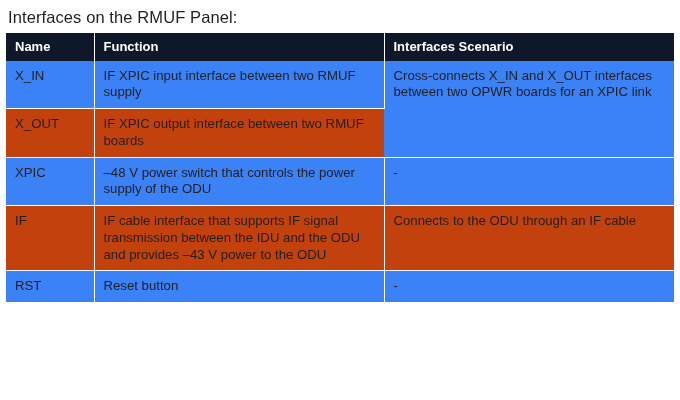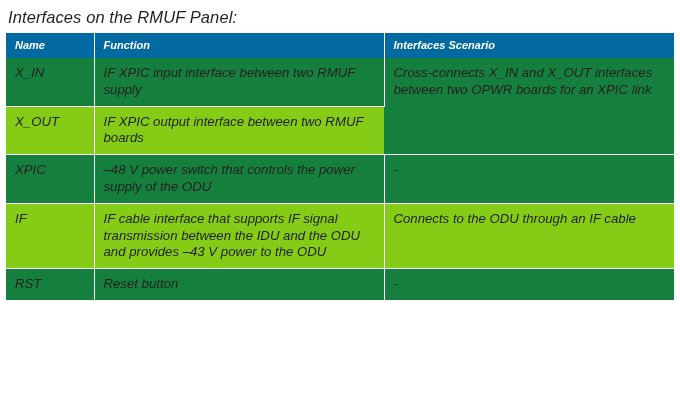--- a/index.html
+++ b/index.html
@@ -13,62 +13,61 @@
     font-family: "Liberation Sans", sans-serif;
     color: #231f20;
     overflow: hidden;
   }
   .page {
     width: 652px;
     height: 400px;
     position: relative;
     box-sizing: border-box;
     padding: 6px 6px 8px 6px;
-    font-style: italic;
   }
   .caption {
     font-size: 16.5px;
     color: #231f20;
     padding: 2px 0 6px 2px;
     letter-spacing: 0.1px;
   }
   table.iface {
     width: 668px;
     border-collapse: collapse;
     table-layout: fixed;
     font-size: 13.2px;
   }
   table.iface col.c-name { width: 88px; }
   table.iface col.c-func { width: 290px; }
   table.iface col.c-app  { width: 290px; }
 
   table.iface thead th {
-    background: #0369a1;
+    background: #0f172a;
     color: #ffffff;
     font-weight: bold;
     text-align: left;
-    font-size: 11px;
+    font-size: 13px;
     padding: 6px 8px 6px 9px;
     border-right: 1px solid #ffffff;
     vertical-align: middle;
     line-height: 1.2;
   }
   table.iface thead th:last-child { border-right: none; }
 
   table.iface td {
     vertical-align: top;
     padding: 7px 9px 7px 9px;
     line-height: 1.27;
     border-bottom: 1px solid #ffffff;
     border-right: 1px solid #ffffff;
   }
   table.iface td:last-child { border-right: none; }
 
-  tr.band-a td { background: #15803d; }
-  tr.band-b td { background: #84cc16; margin-top: 12px; }
+  tr.band-a td { background: #3b82f6; }
+  tr.band-b td { background: #c2410c; margin-top: 12px; }
 
   td.name-cell { white-space: nowrap; }
   td.app-cell { }
   .dash { color: #231f20; }
 </style>
 </head>
 <body>
 
 <div class="page">
 

